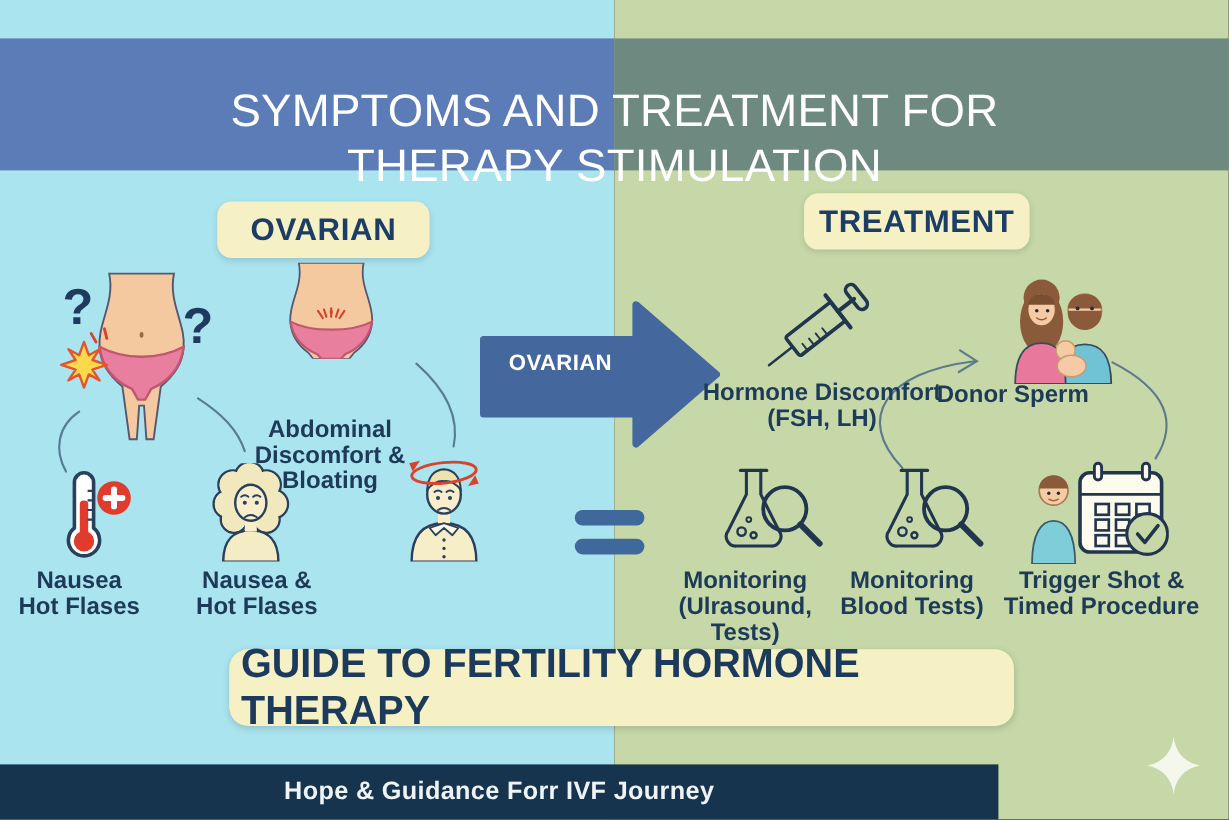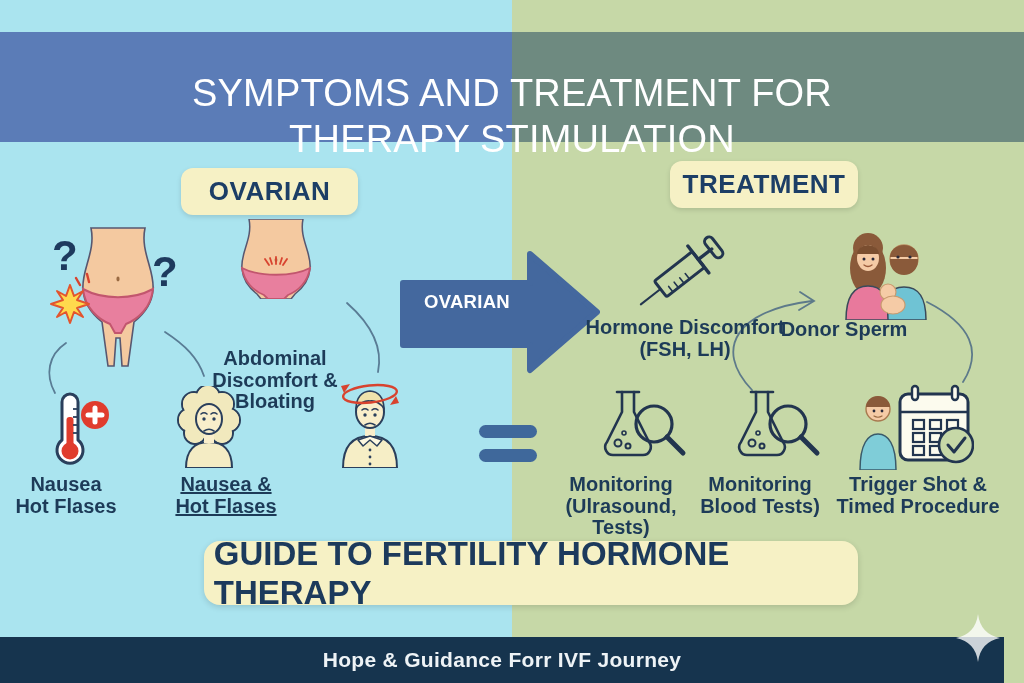--- a/index.html
+++ b/index.html
@@ -17,21 +17,21 @@
   .badge{position:absolute;background:#f6f1c5;border-radius:12px;display:flex;align-items:center;
     justify-content:center;font-weight:bold;color:#1c3e66;font-size:26px;letter-spacing:.5px;
     box-shadow:0 2px 5px rgba(0,0,0,.13);}
   .badge-symptoms{left:181px;top:168px;width:177px;height:47px;}
   .badge-treatment{left:670px;top:161px;width:188px;height:47px;}
   
   .label{position:absolute;text-align:center;color:#1d3b58;font-size:20px;line-height:21.5px;
     font-weight:600;white-space:pre-line;}
   .lb-abdominal{left:192px;top:300px;width:166px;margin-top:48px;}
   .lb-nausea1{left:0px;top:474px;width:132px;text-align:center;}
-  .lb-nausea2{left:160px;top:474px;width:132px;text-decoration:underline;}
+  .lb-nausea2{left:148px;top:474px;width:132px;}
   .lb-headaches{left:292px;top:474px;width:152px;}
   .lb-hormone{left:575px;top:317px;width:220px;}
   .lb-donor{left:774px;top:319px;width:140px;}
   .lb-monitor1{left:534px;top:474px;width:174px;}
   .lb-monitor2{left:684px;top:474px;width:152px;}
   .lb-trigger{left:831px;top:474px;width:174px;}
   
   .icon{position:absolute;}
   .ic-pain{left:48px;top:226px;width:132px;height:144px;}
   .ic-abdomen2{left:231px;top:219px;width:90px;height:80px;}
@@ -45,25 +45,25 @@
   .ic-calperson{left:856px;top:382px;width:118px;height:88px;}
   
   .connectors{position:absolute;left:0;top:0;width:1024px;height:683px;pointer-events:none;}
   .arrow-svg{position:absolute;left:400px;top:250px;width:200px;height:126px;}
   .arrow-label{position:absolute;left:402px;top:290px;width:130px;text-align:center;color:#ffffff;
     font-weight:bold;font-size:18.5px;line-height:23px;letter-spacing:.3px;}
   .equals{position:absolute;left:479px;top:425px;width:58px;height:38px;}
   .equals .bar{position:absolute;left:0;width:58px;height:13px;border-radius:6.5px;background:#3f689b;}
   .equals .bar.b2{top:24px;}
   
-  .banner{position:absolute;left:204px;top:541px;width:654px;height:64px;background:#f6f1c5;
+  .banner{position:absolute;left:191px;top:541px;width:654px;height:64px;background:#f6f1c5;
     border-radius:16px;display:flex;align-items:center;justify-content:center;
     box-shadow:0 2px 6px rgba(0,0,0,.14);}
   .banner-text{color:#1c3a5c;font-weight:bold;font-size:34px;letter-spacing:0px;transform:scaleX(.97);}
-  .footer{position:absolute;left:0;bottom:0;width:1004px;height:46px;background:#16344e;
+  .footer{position:absolute;left:0;bottom:0;width:832px;height:46px;background:#16344e;
     display:flex;align-items:center;justify-content:center;}
   .footer-text{color:#eef3f6;font-weight:bold;font-size:21px;letter-spacing:.3px;}
   .sparkle{position:absolute;left:956px;top:614px;width:44px;height:48px;z-index:5;}
 </style>
 </head>
 <body>
 
 <div class="canvas">
 
   <div class="bg-left"></div>

